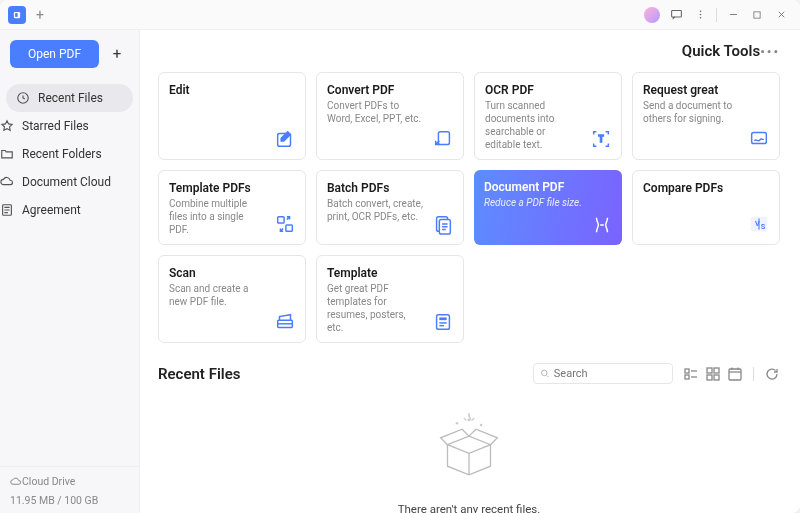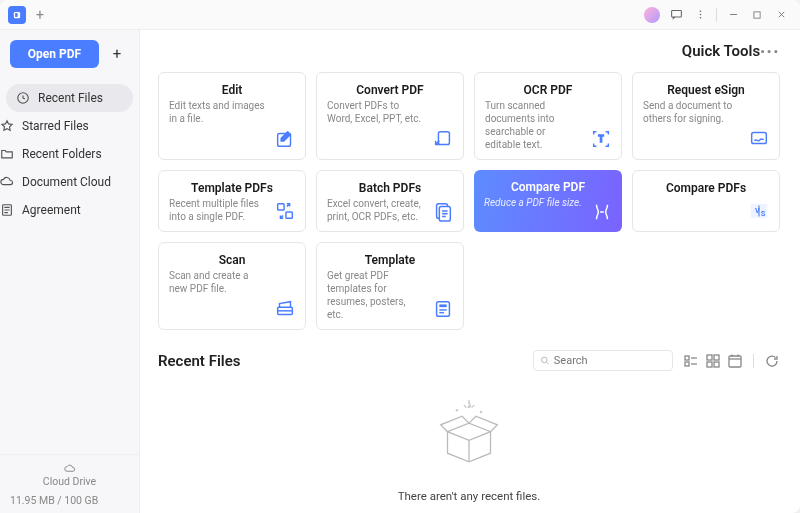--- a/index.html
+++ b/index.html
@@ -14,37 +14,37 @@
 .titlebar-right { display: flex; align-items: center; gap: 2px; }
 .title-btn { width: 22px; height: 22px; display: flex; align-items: center; justify-content: center; cursor: pointer; color: #666; border-radius: 3px; font-size: 12px; }
 .avatar-mini { width: 16px; height: 16px; border-radius: 50%; background: linear-gradient(135deg,#ffb3d9,#b399ff); }
 
 
 .body-area { flex: 1; display: flex; overflow: hidden; }
 
 
 .sidebar { width: 140px; background: #f7f7f9; border-right: 1px solid #eee; display: flex; flex-direction: column; }
 .sidebar-top { padding: 10px; display: flex; gap: 6px; align-items: center; }
-.open-btn { flex: 1; background: #4a7dff; color: #fff; border: none; border-radius: 6px; height: 28px; font-size: 12px; cursor: pointer; font-weight: 700; }
+.open-btn { flex: 1; background: #4a7dff; color: #fff; border: none; border-radius: 6px; height: 28px; font-size: 12px; cursor: pointer; font-weight: 400; }
 .plus-btn { width: 24px; height: 24px; display: flex; align-items: center; justify-content: center; cursor: pointer; font-size: 15px; color: #333; }
 .nav-list { padding: 6px 0; }
 .nav-item { display: flex; align-items: center; gap: 8px; padding: 7px 0; font-size: 12px; color: #333; cursor: pointer; }
 .nav-item.active { background: #e9e9ed; border-radius: 14px; margin: 0 6px; padding: 7px 10px; }
 .nav-icon { width: 14px; height: 14px; color: #555; flex-shrink: 0; }
 .sidebar-bottom { margin-top: auto; padding: 8px 10px 6px; font-size: 10.5px; color: #888; border-top: 1px solid #eee; }
-.cloud-drive { display: flex; align-items: center; gap: 0; margin-bottom: 6px; cursor: pointer; flex-direction: column; }
+.cloud-drive { display: flex; align-items: center; gap: 0; margin-bottom: 6px; cursor: pointer; }
 
 
 .content { flex: 1; padding: 12px 20px 12px 18px; overflow: auto; }
 .section-title { font-size: 15px; font-weight: 600; color: #222; margin-bottom: 12px; display:flex; align-items:center; justify-content:flex-end; }
 .more-dots { color: #888; letter-spacing: 2px; cursor: pointer; font-size: 13px; }
 
 .tool-grid { display: grid; grid-template-columns: repeat(4, 1fr); gap: 10px; margin-bottom: 20px; }
 .tool-card { border: 1px solid #e5e5ea; border-radius: 6px; padding: 10px 10px 8px; background: #fff; cursor: pointer; position: relative; min-height: 60px; display: flex; flex-direction: column; }
-.tool-title { font-size: 12px; font-weight: 600; color: #1a1a1a; margin-bottom: 2px; text-align: center; }
+.tool-title { font-size: 12px; font-weight: 600; color: #1a1a1a; margin-bottom: 2px; }
 .tool-desc { font-size: 10px; color: #888; line-height: 1.3; padding-right: 30px; }
 .tool-icon { position: absolute; right: 8px; bottom: 8px; width: 24px; height: 24px; display: flex; align-items: center; justify-content: center; }
 .tool-card.hl { background: linear-gradient(100deg,#5d8cff,#7a63ff); border: none; }
 .tool-card.hl .tool-title { color: #fff; }
 .tool-card.hl .tool-desc { color: rgba(255,255,255,0.85); font-style: italic; }
 
 .recent-header { display: flex; align-items: center; justify-content: space-between; margin-bottom: 16px; }
 .recent-title { font-size: 15px; font-weight: 600; color: #222; }
 .recent-controls { display: flex; align-items: center; gap: 10px; padding-left: 12px; }
 .search-wrap { display: flex; align-items: center; border: 1px solid #e5e5ea; border-radius: 4px; padding: 3px 6px; width: 140px; }
@@ -165,21 +165,20 @@
 
       <div class="section-title">
         <span>Quick Tools</span>
         <span class="more-dots">•••</span>
       </div>
 
       <div class="tool-grid">
 
         <div class="tool-card">
           <div class="tool-title">Edit</div>
-          <div class="tool-desc">Edit texts and images in a file.</div>
           <span class="tool-icon">
             <svg viewBox="0 0 24 24" width="22" height="22" fill="none" stroke="#4a7dff" stroke-width="1.6">
                 <rect x="4" y="6" width="14" height="14" rx="2"></rect>
                 <path d="M15 3l4 4-8 8H7v-4z" fill="#4a7dff" stroke="none"></path>
               </svg>
           </span>
         </div>
 
         <div class="tool-card">
           <div class="tool-title">Convert PDF</div>
@@ -197,56 +196,56 @@
           <div class="tool-desc">Turn scanned documents into searchable or editable text.</div>
           <span class="tool-icon">
             <svg viewBox="0 0 24 24" width="22" height="22" fill="none" stroke="#4a7dff" stroke-width="1.6">
                 <path d="M4 7V4h3M20 7V4h-3M4 17v3h3M20 17v3h-3"></path>
                 <text x="12" y="15" text-anchor="middle" font-size="9" fill="#4a7dff" font-weight="bold">T</text>
               </svg>
           </span>
         </div>
 
         <div class="tool-card">
-          <div class="tool-title">Request eSign</div>
+          <div class="tool-title">Request great</div>
           <div class="tool-desc">Send a document to others for signing.</div>
           <span class="tool-icon">
             <svg viewBox="0 0 24 24" width="22" height="22" fill="none" stroke="#4a7dff" stroke-width="1.6">
                 <rect x="4" y="5" width="16" height="12" rx="2"></rect>
                 <path d="M7 14c2-3 4 2 6-1s3 1 4-1"></path>
               </svg>
           </span>
         </div>
 
         <div class="tool-card">
           <div class="tool-title">Template PDFs</div>
-          <div class="tool-desc">Recent multiple files into a single PDF.</div>
+          <div class="tool-desc">Combine multiple files into a single PDF.</div>
           <span class="tool-icon">
             <svg viewBox="0 0 24 24" width="22" height="22" fill="none" stroke="#4a7dff" stroke-width="1.6">
                 <rect x="4" y="4" width="7" height="7" rx="1"></rect>
                 <rect x="13" y="13" width="7" height="7" rx="1"></rect>
                 <path d="M14 7l3-3M14 4h3v3M10 17l-3 3M10 20H7v-3"></path>
               </svg>
           </span>
         </div>
 
         <div class="tool-card">
           <div class="tool-title">Batch PDFs</div>
-          <div class="tool-desc">Excel convert, create, print, OCR PDFs, etc.</div>
+          <div class="tool-desc">Batch convert, create, print, OCR PDFs, etc.</div>
           <span class="tool-icon">
             <svg viewBox="0 0 24 24" width="22" height="22" fill="none" stroke="#4a7dff" stroke-width="1.6">
                 <rect x="5" y="4" width="12" height="16" rx="2"></rect>
                 <rect x="8" y="7" width="12" height="16" rx="2" fill="#fff"></rect>
                 <path d="M11 12h6M11 15h6M11 18h4"></path>
               </svg>
           </span>
         </div>
 
         <div class="tool-card hl">
-          <div class="tool-title">Compare PDF</div>
+          <div class="tool-title">Document PDF</div>
           <div class="tool-desc">Reduce a PDF file size.</div>
           <span class="tool-icon">
             <svg viewBox="0 0 24 24" width="22" height="22" fill="none" stroke="#fff" stroke-width="1.6">
                 <path d="M6 4c0 4 2 6 2 8s-2 4-2 8M18 4c0 4-2 6-2 8s2 4 2 8M10 12h4"></path>
               </svg>
           </span>
         </div>
 
         <div class="tool-card">
           <div class="tool-title">Compare PDFs</div>

